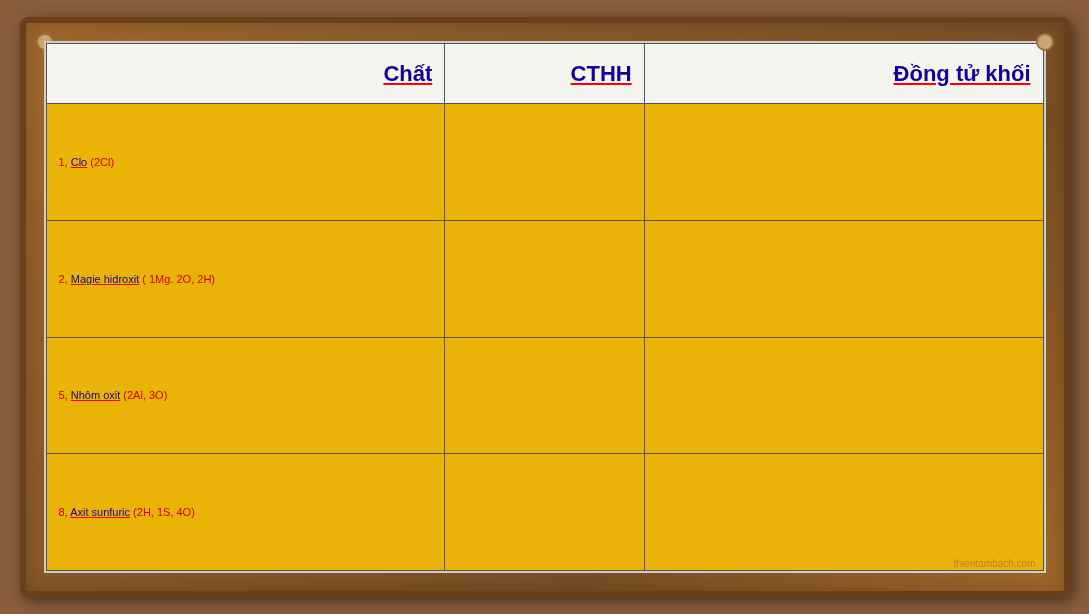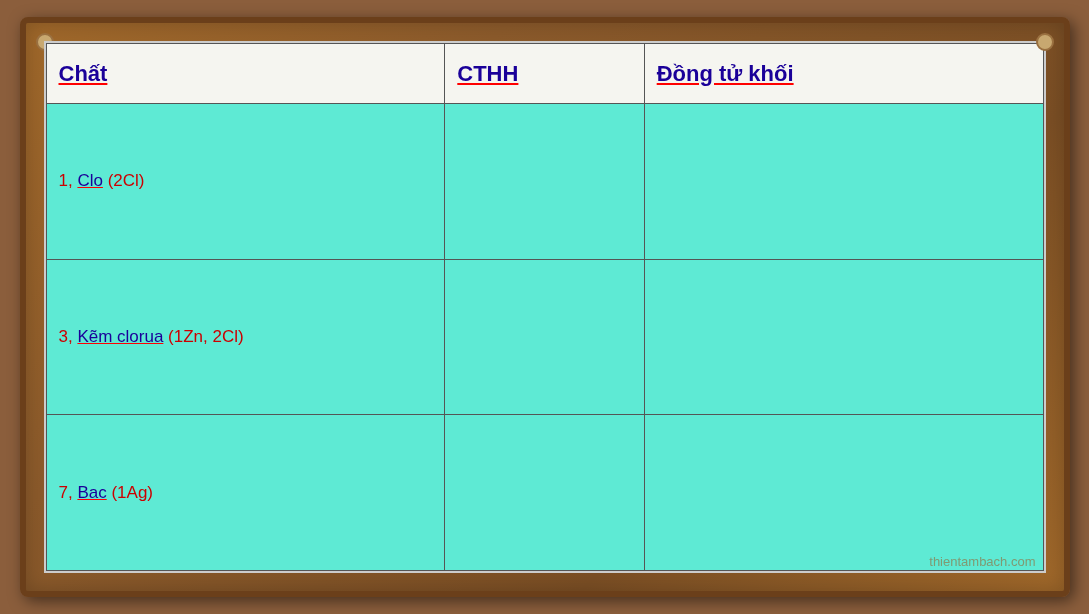--- a/index.html
+++ b/index.html
@@ -68,35 +68,35 @@
       table-layout: fixed;
     }
 
     th, td {
       border: 1.5px solid #555;
       padding: 8px 12px;
       vertical-align: middle;
     }
 
     th {
-      text-align: left;
+      text-align: right;
       font-size: 22px;
       font-weight: bold;
       color: #1a0099;
       text-decoration: underline;
       text-decoration-color: red;
       background: #f5f5f0;
       height: 60px;
     }
 
     td {
-      font-size: 17px;
+      font-size: 11px;
       color: #cc0000;
       height: 58px;
-      background: #5eead4;
+      background: #eab308;
     }
 
     td .row-text {
       color: #cc0000;
     }
 
     td .row-text .number {
       color: #cc0000;
     }
 
@@ -117,21 +117,21 @@
       width: 20%;
     }
     col.phtk-col {
       width: 40%;
     }
 
     .watermark {
       position: absolute;
       bottom: 2px;
       right: 8px;
-      font-size: 13px;
+      font-size: 10px;
       color: rgba(150,100,50,0.6);
       font-family: Arial, sans-serif;
     }
   </style>
 </head>
 <body>
 
 <div class="board-frame">
   <div class="board-inner">
     <table>
@@ -147,26 +147,31 @@
           <th>Đồng tử khối</th>
         </tr>
       </thead>
       <tbody id="table-body">
       <tr>
             <td><span class="row-text"><span class="number">1, </span><span class="name">Clo</span><span class="formula"> (2Cl)</span></span></td>
             <td></td>
             <td></td>
           </tr>
           <tr>
-            <td><span class="row-text"><span class="number">3, </span><span class="name">Kẽm clorua</span><span class="formula"> (1Zn, 2Cl)</span></span></td>
+            <td><span class="row-text"><span class="number">2, </span><span class="name">Magie hidroxit</span><span class="formula"> ( 1Mg. 2O, 2H)</span></span></td>
             <td></td>
             <td></td>
           </tr>
           <tr>
-            <td><span class="row-text"><span class="number">7, </span><span class="name">Bac</span><span class="formula"> (1Ag)</span></span></td>
+            <td><span class="row-text"><span class="number">5, </span><span class="name">Nhôm oxit</span><span class="formula"> (2Al, 3O)</span></span></td>
+            <td></td>
+            <td></td>
+          </tr>
+          <tr>
+            <td><span class="row-text"><span class="number">8, </span><span class="name">Axit sunfuric</span><span class="formula"> (2H, 1S, 4O)</span></span></td>
             <td></td>
             <td></td>
           </tr>
         </tbody>
     </table>
     <div class="watermark">thientambach.com</div>
   </div>
 </div>
 
 </body></html>

